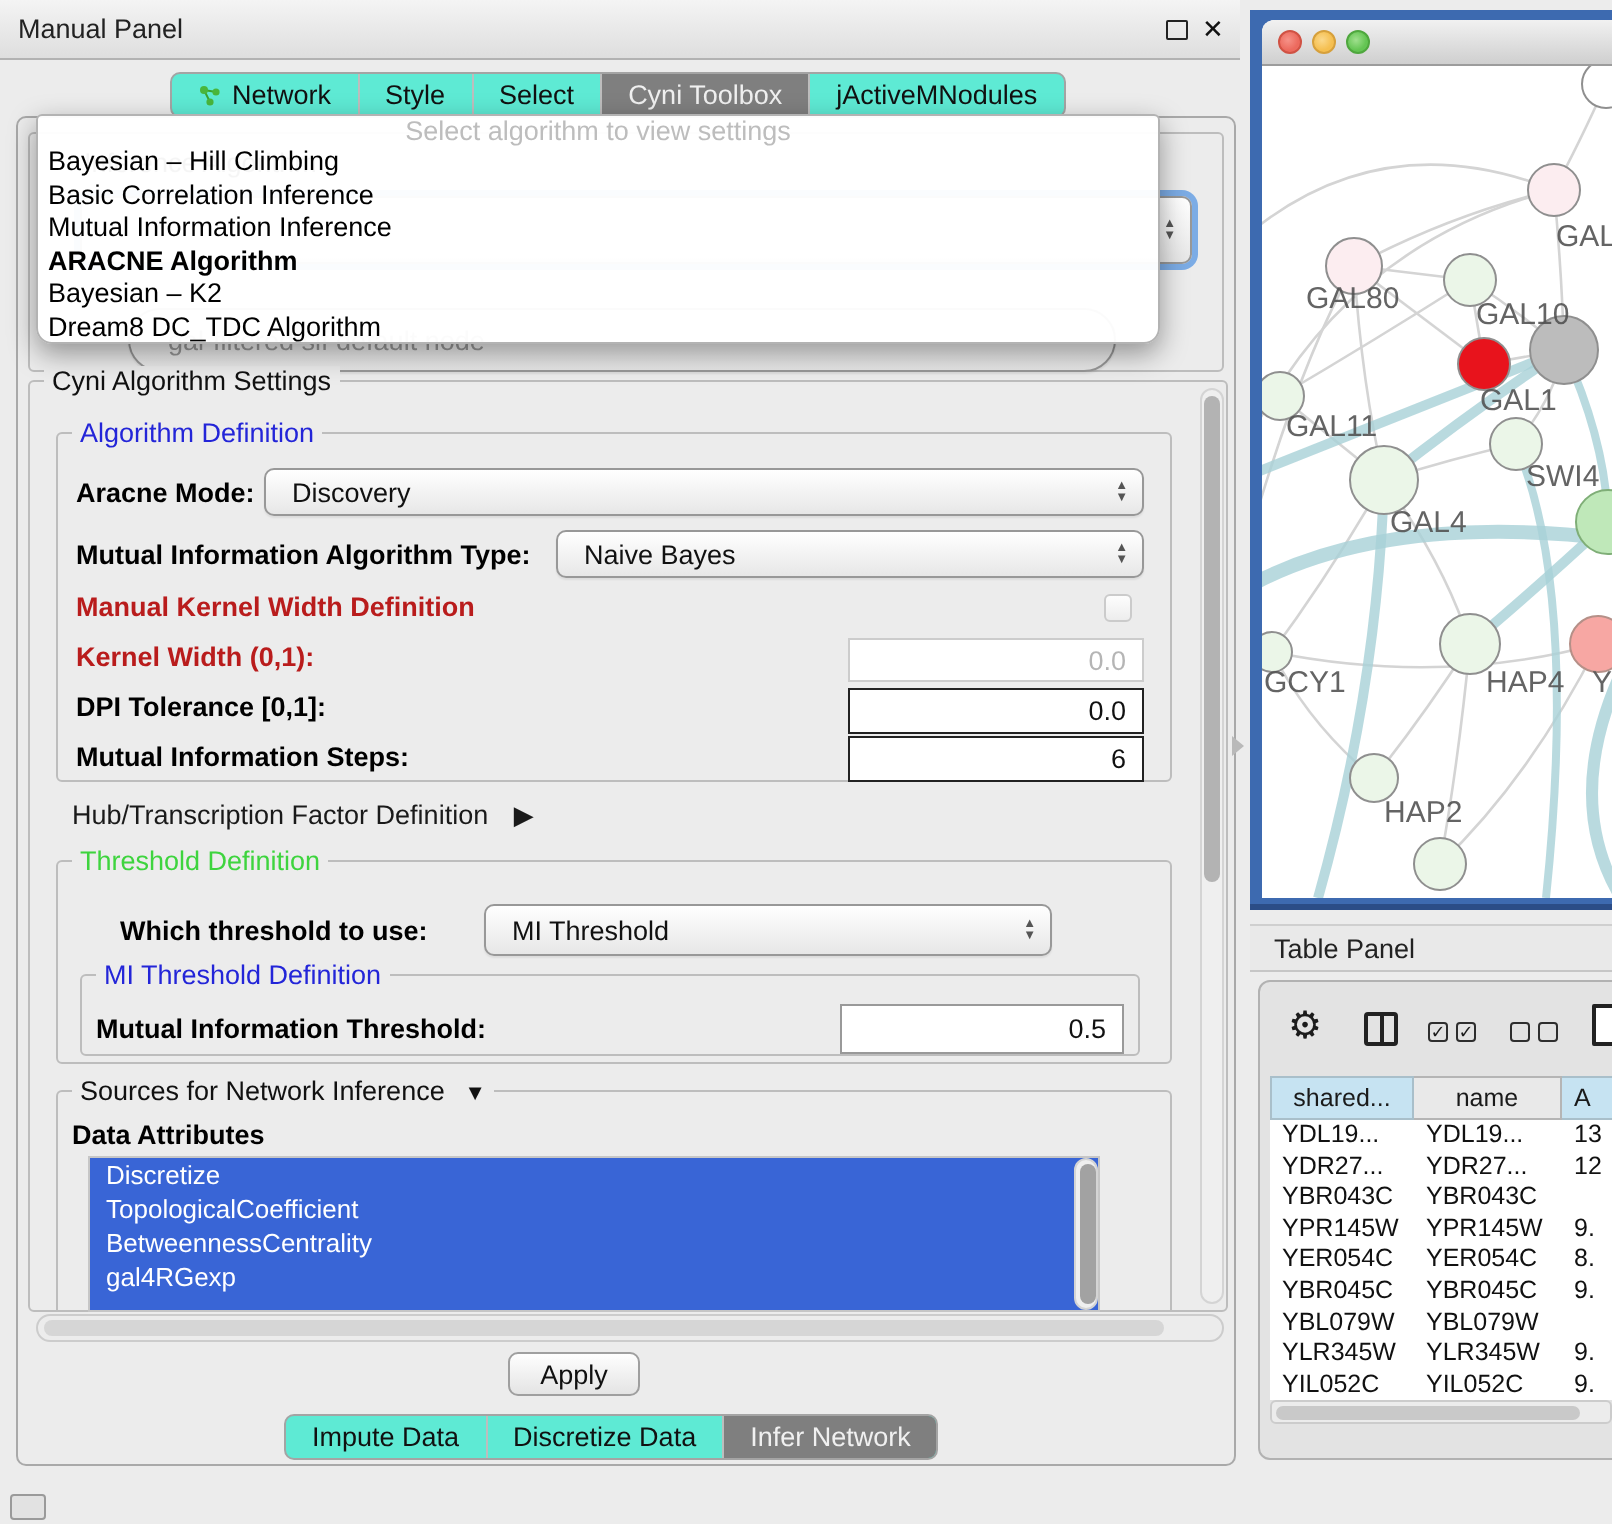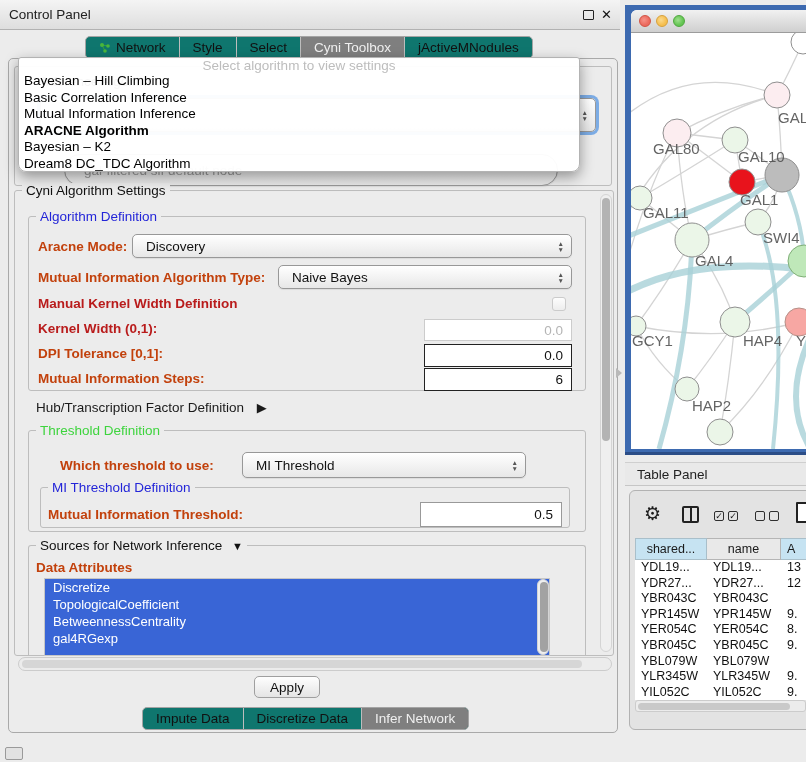--- a/index.html
+++ b/index.html
@@ -10,30 +10,30 @@
   
   .cp-titlebar{position:absolute;left:0;top:0;width:620px;height:30px;
     background:linear-gradient(#f4f4f4,#dedede);border-bottom:1px solid #b2b2b2}
   .cp-title{position:absolute;left:9px;top:7px;font-size:13.5px;color:#222}
   .float-ic{position:absolute;left:583px;top:10px;width:11px;height:10px;border:1.5px solid #222;border-radius:1px}
   .close-ic{position:absolute;left:601px;top:7px;font-weight:bold;font-size:13px;color:#111}
 
   .cp-body{position:absolute;left:8px;top:58px;width:610px;height:675px;background:#ececec;
     border:1px solid #a9a9a9;border-radius:5px}
 
-  .tabbar{position:absolute;display:flex;background:#0f766e;border:1px solid #a4a4a4;border-radius:5px;
+  .tabbar{position:absolute;display:flex;background:#5eead4;border:1px solid #a4a4a4;border-radius:5px;
     overflow:hidden;height:23px;align-items:stretch;z-index:6}
   .tab{display:flex;align-items:center;gap:5px;padding:0 13px;border-left:1px solid #bdbdbd;color:#111;white-space:nowrap}
   .tab:first-child{border-left:none}
   .tab.on{background:#7f7f7f;color:#f0f0f0}
 
   .group{position:absolute;border:1px solid #bdbdbd;border-radius:3px}
   .legend{position:absolute;background:#ececec;padding:0 4px;font-size:13.5px;white-space:nowrap;z-index:2}
   .legend.blue{color:#2325d8}.legend.green{color:#3ed43e}
-  .lbl{position:absolute;font-weight:bold;font-size:13.5px;color:#c2410c;white-space:nowrap}
+  .lbl{position:absolute;font-weight:bold;font-size:13.5px;color:#000000;white-space:nowrap}
   .lbl.dis{color:#b91c1c}
   .plain{font-weight:normal;color:#1a1a1a}
 
   .combo{position:absolute;border:1px solid #989898;border-radius:5px;
     background:linear-gradient(#ffffff,#e7e7e7);display:flex;align-items:center;
     padding-left:13px;font-size:13.5px;color:#111;box-shadow:0 1px 1px rgba(0,0,0,.07)}
   .stp{position:absolute;right:7px;top:50%;transform:translateY(-50%);display:flex;flex-direction:column;
     align-items:center;color:#555;font-size:6.5px;line-height:5.5px}
   .field{position:absolute;background:#fff;border:1px solid #999;display:flex;align-items:center;
     justify-content:flex-end;padding-right:8px;font-size:13.5px;color:#111}
@@ -103,21 +103,21 @@
     border-top:5px solid transparent;border-bottom:5px solid transparent;border-left:6px solid #b9b9b9}
 
   svg text{font-family:"Liberation Sans","DejaVu Sans",sans-serif}
 </style>
 </head>
 <body>
 
 <div id="screen">
 
   <div class="cp-titlebar">
-    <div class="cp-title">Control Panel</div>
+    <div class="cp-title">Manual Panel</div>
     <div class="float-ic"></div>
     <div class="close-ic">✕</div>
   </div>
 
   <div class="cp-body"></div>
 
   <div class="tabbar" style="left:85px;top:36px">
     <div class="tab">
       <svg width="12" height="12" viewBox="0 0 12 12">
         <line x1="3" y1="3" x2="9" y2="4" stroke="#3aa52f" stroke-width="1"></line>

